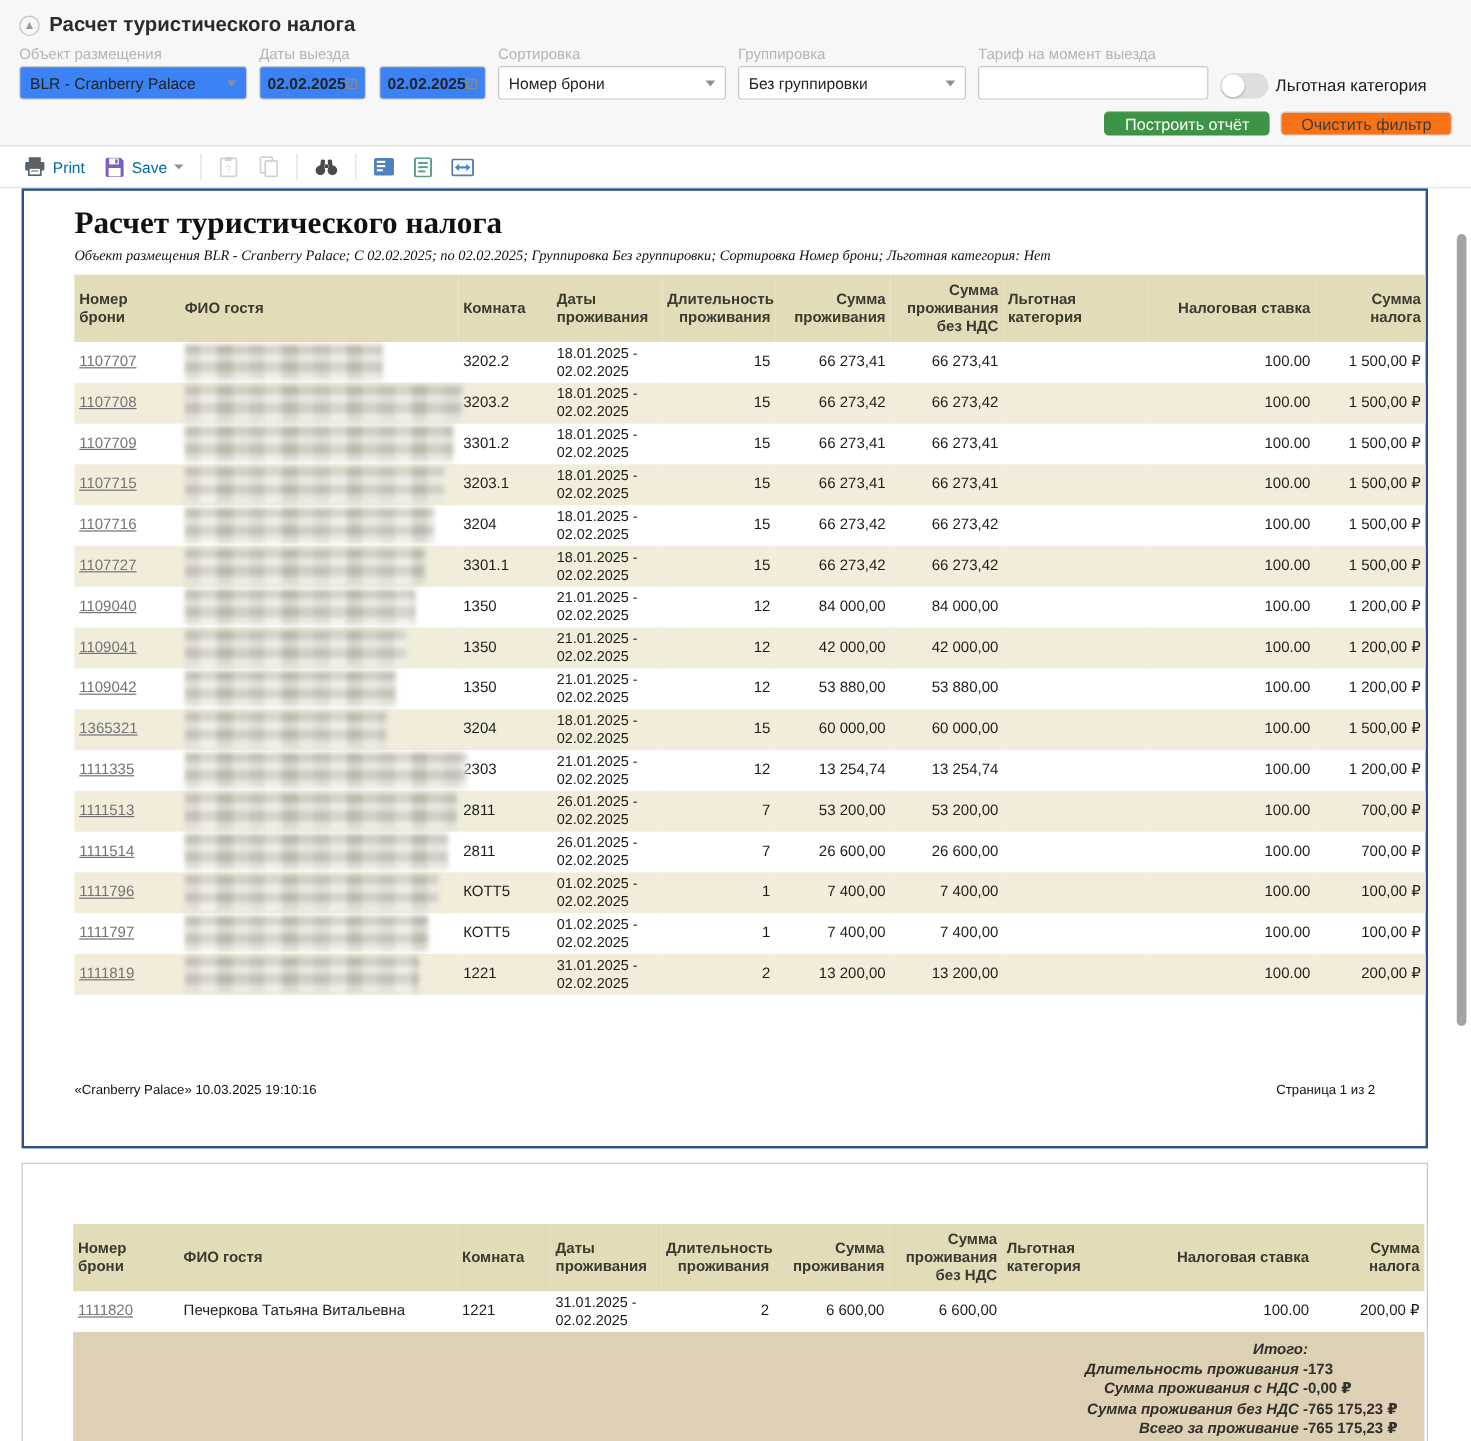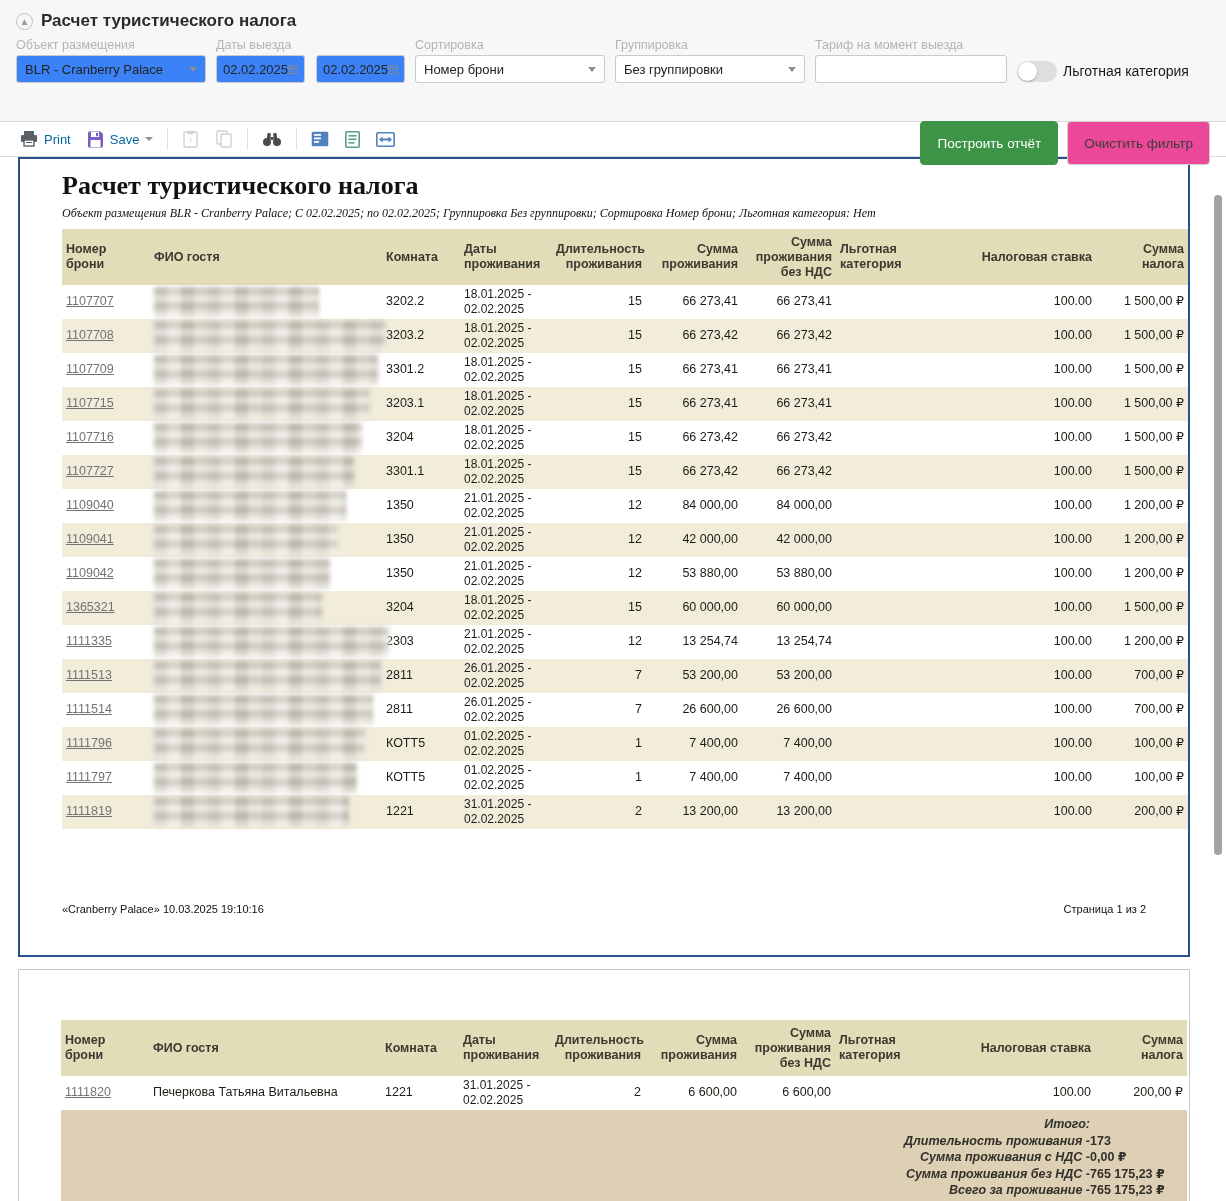--- a/index.html
+++ b/index.html
@@ -15,31 +15,31 @@
     font-size:10px; background:#f7f7f7; cursor:pointer; }
   .filters-row { display:flex; margin-top:4px; }
   .field { display:flex; flex-direction:column; margin-right:10px; }
   .field label { font-size:12.5px; color:#b4b4b4; height:17px; white-space:nowrap; }
   .ctrl { height:28px; border:1px solid #c9c9c9; border-radius:3px; background:#fff;
     font-size:13px; color:#222; display:flex; align-items:center; padding:0 8px; cursor:pointer; }
   .ctrl.yellow { background:#3b82f6;align-items:center; }
   .select { justify-content:space-between; }
   .caret { width:0; height:0; border-left:4px solid transparent; border-right:4px solid transparent;
     border-top:5px solid #8f8f8f; margin-left:8px; flex:none; }
-  .dateinput { font-weight:400; justify-content:space-between; width:89px; padding:0 6px; }
+  .dateinput { font-weight:700; justify-content:space-between; width:89px; padding:0 6px; }
   .textinput { width:192px; background:#fff; cursor:text; }
   .toggle-wrap { display:flex; align-items:center; margin-top:21px; }
   .toggle { width:40px; height:21px; border-radius:11px; background:#dedede; position:relative; cursor:pointer; flex:none; }
   .toggle .knob { position:absolute; left:1px; top:1px; width:19px; height:19px; border-radius:50%;
     background:#fff; box-shadow:0 1px 2px rgba(0,0,0,.25); }
   .toggle-label { font-size:14px; color:#1a1a1a; margin-left:6px; font-weight:500; white-space:nowrap; }
   .buttons-row { display:flex; justify-content:flex-end; gap:9px; margin-top:10px; }
-  .btn { height:44px; padding:0 16px; border-radius:4px; font-size:13.5px; cursor:pointer; border:1px solid transparent;margin-top:28px; }
+  .btn { height:20px; padding:0 16px; border-radius:4px; font-size:13.5px; cursor:pointer; border:1px solid transparent; }
   .btn.green { background:#3d9346; color:#fff; border-color:#3d9346; }
-  .btn.white { background:#ec4899; color:#3b3b3b; border-color:#cfcfcf; }
+  .btn.white { background:#f97316; color:#3b3b3b; border-color:#cfcfcf; }
 
   
   .toolbar { border-top:1px solid #d9d9d9; border-bottom:1px solid #d9d9d9; background:#fff;
     height:36px; display:flex; align-items:center; padding:0 12px; }
   .tb-item { display:flex; align-items:center; gap:6px; padding:4px 8px; cursor:pointer;
     font-size:13px; color:#0369a1; }
   .tb-sep { width:1px; height:22px; background:#e0e0e0; margin:0 6px; }
   .tb-caret { width:0;height:0;border-left:4px solid transparent;border-right:4px solid transparent;
     border-top:4px solid #8f8f8f; }
   .tb-item.disabled { opacity:.45; cursor:default; }

